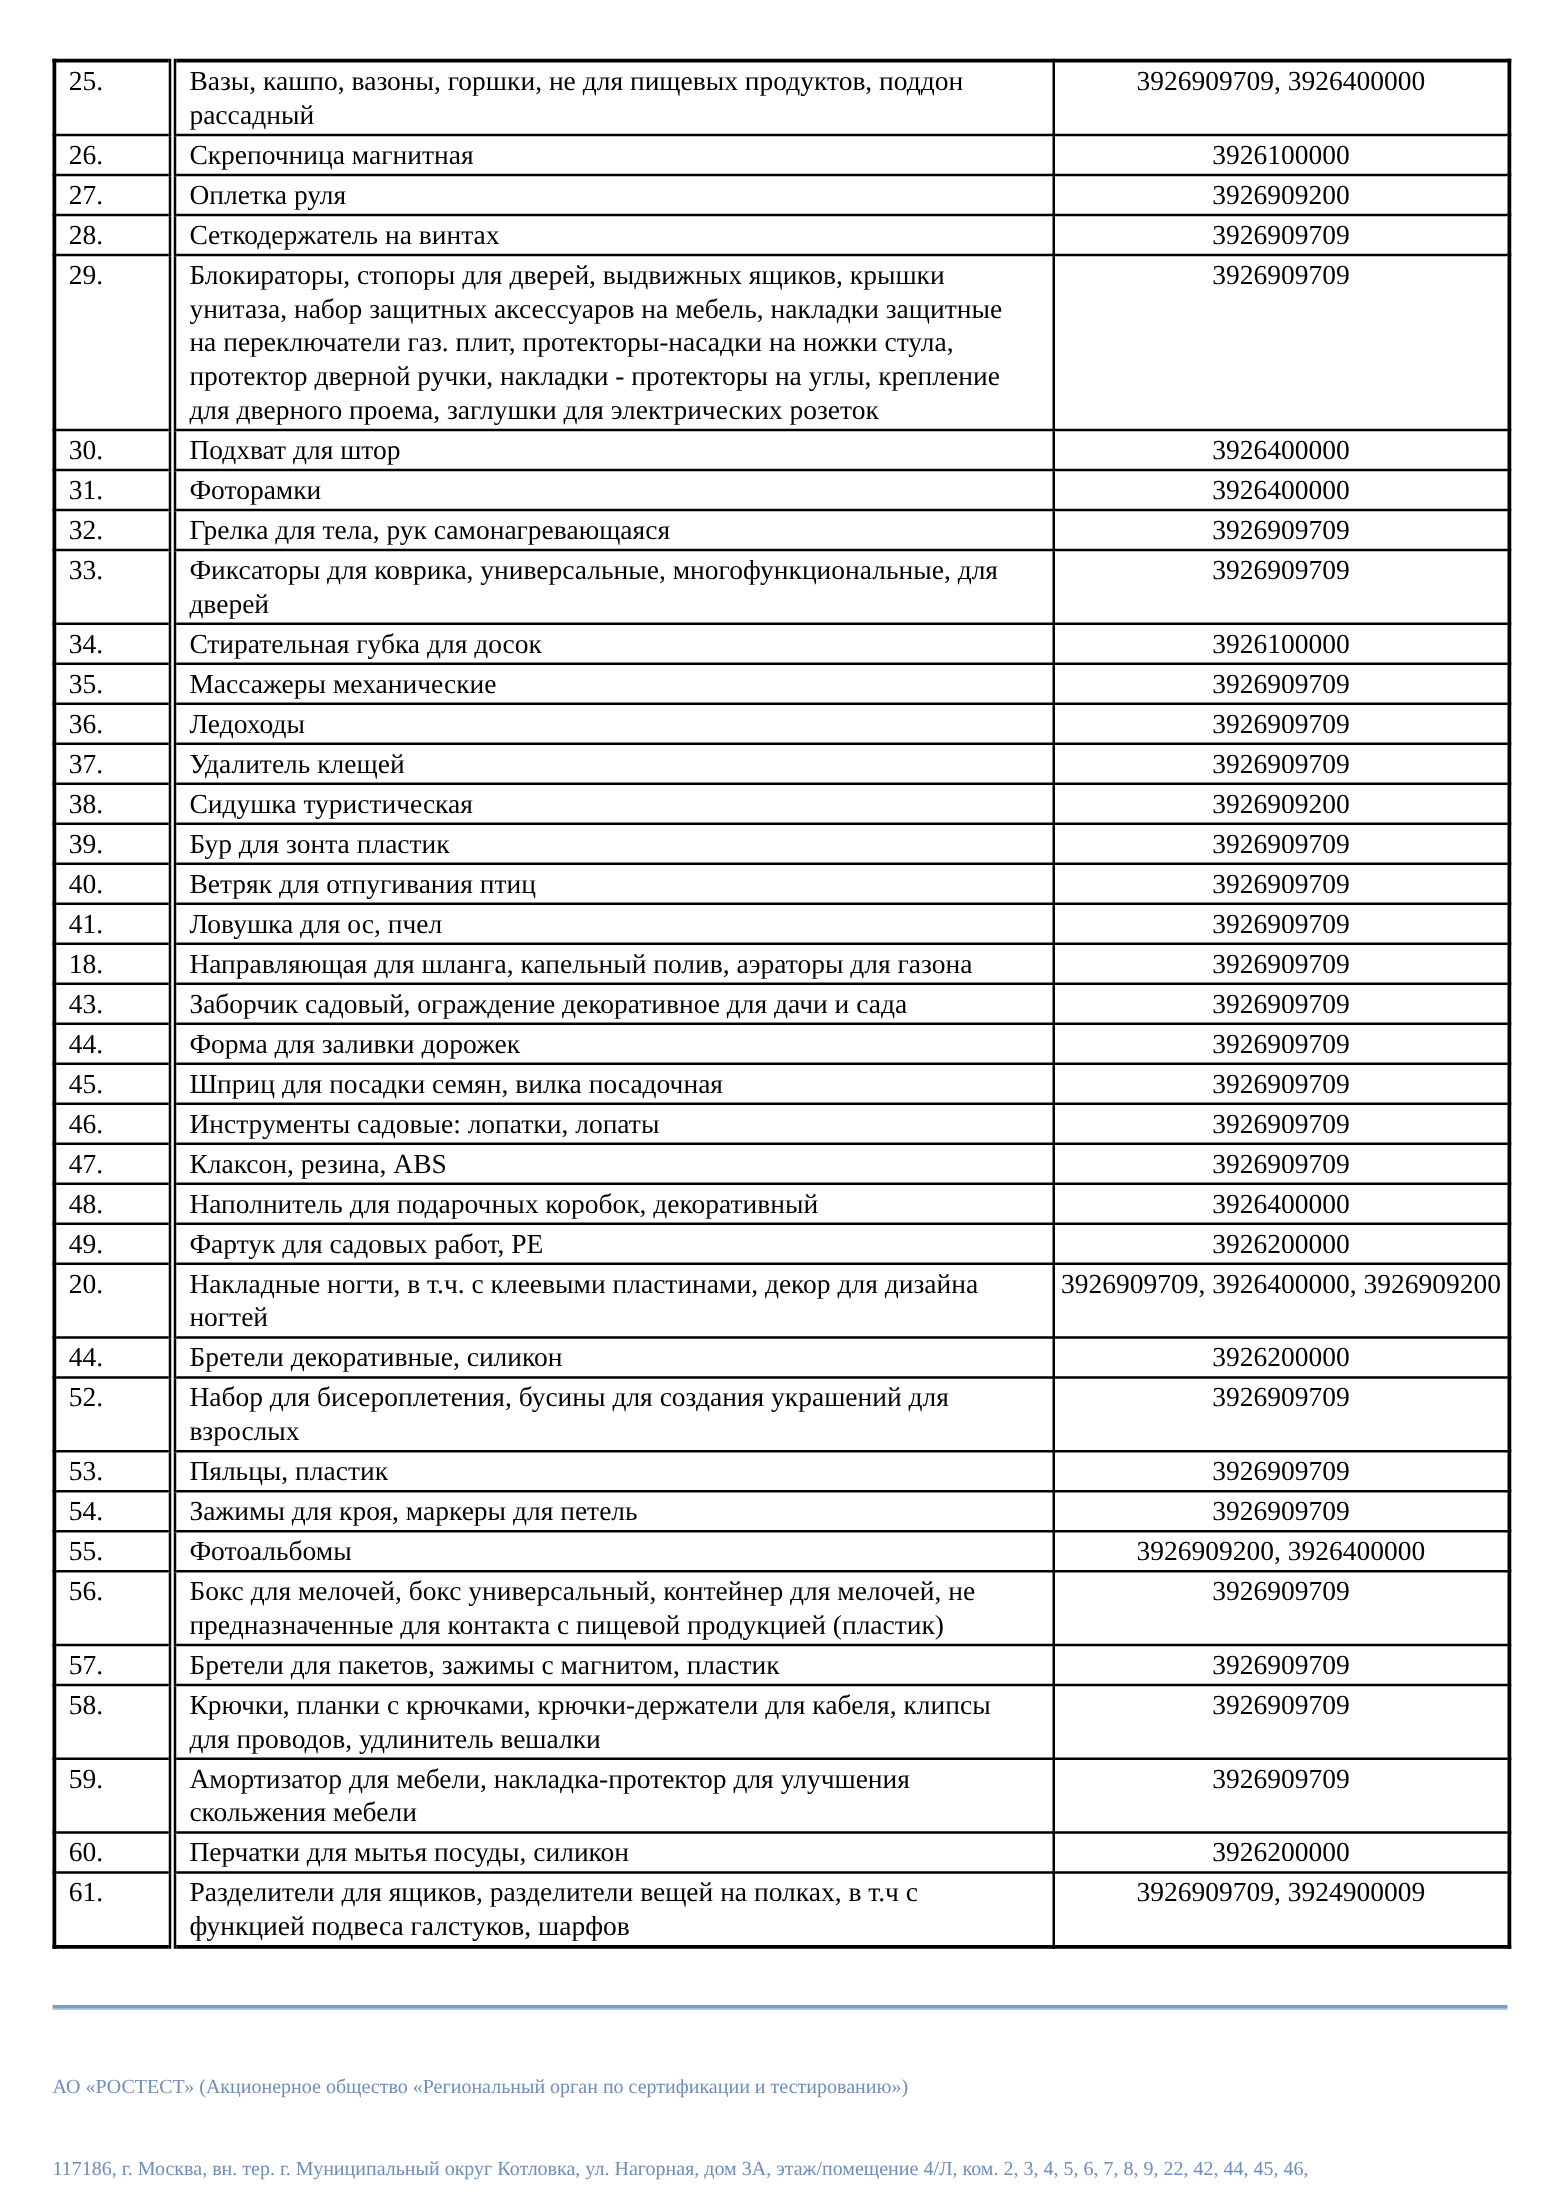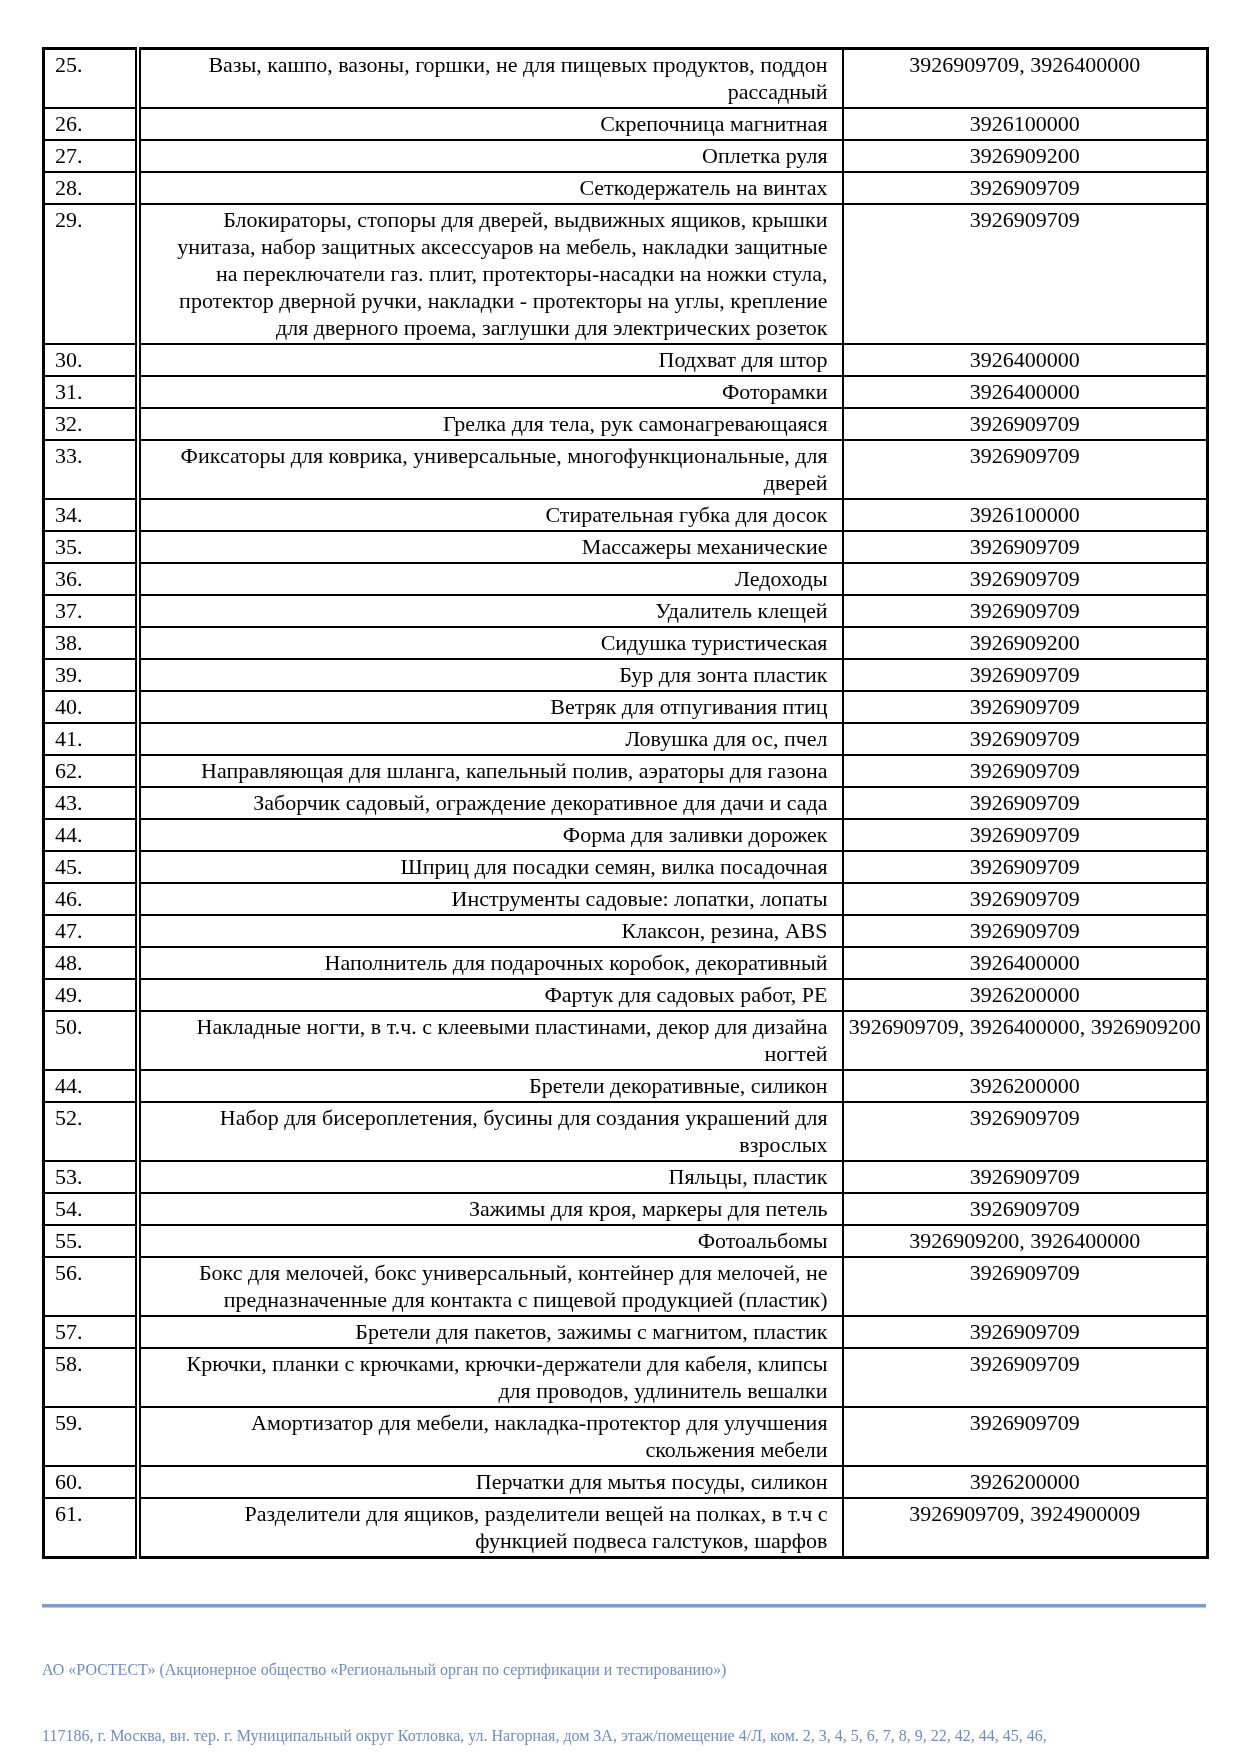--- a/index.html
+++ b/index.html
@@ -40,21 +40,20 @@
     overflow: hidden;
   }
   table.products td.num {
     border-right: 6px double #000000;
     padding-left: 10px;
     margin-top: 12px;
   }
   table.products td.desc {
     padding-left: 11px;
     padding-right: 14px;
-    text-align: right;
   }
   table.products td.codes {
     text-align: center;
     padding-left: 4px;
     padding-right: 4px;
   }
   .footer {
     position: absolute;
     left: 42px;
     top: 1604px;
@@ -167,21 +166,21 @@
           <td class="num">40.</td>
           <td class="desc">Ветряк для отпугивания птиц</td>
           <td class="codes">3926909709</td>
         </tr>
         <tr>
           <td class="num">41.</td>
           <td class="desc">Ловушка для ос, пчел</td>
           <td class="codes">3926909709</td>
         </tr>
         <tr>
-          <td class="num">62.</td>
+          <td class="num">18.</td>
           <td class="desc">Направляющая для шланга, капельный полив, аэраторы для газона</td>
           <td class="codes">3926909709</td>
         </tr>
         <tr>
           <td class="num">43.</td>
           <td class="desc">Заборчик садовый, ограждение декоративное для дачи и сада</td>
           <td class="codes">3926909709</td>
         </tr>
         <tr>
           <td class="num">44.</td>
@@ -207,21 +206,21 @@
           <td class="num">48.</td>
           <td class="desc">Наполнитель для подарочных коробок, декоративный</td>
           <td class="codes">3926400000</td>
         </tr>
         <tr>
           <td class="num">49.</td>
           <td class="desc">Фартук для садовых работ, РЕ</td>
           <td class="codes">3926200000</td>
         </tr>
         <tr>
-          <td class="num">50.</td>
+          <td class="num">20.</td>
           <td class="desc">Накладные ногти, в т.ч. с клеевыми пластинами, декор для дизайна ногтей</td>
           <td class="codes">3926909709, 3926400000, 3926909200</td>
         </tr>
         <tr>
           <td class="num">44.</td>
           <td class="desc">Бретели декоративные, силикон</td>
           <td class="codes">3926200000</td>
         </tr>
         <tr>
           <td class="num">52.</td>

